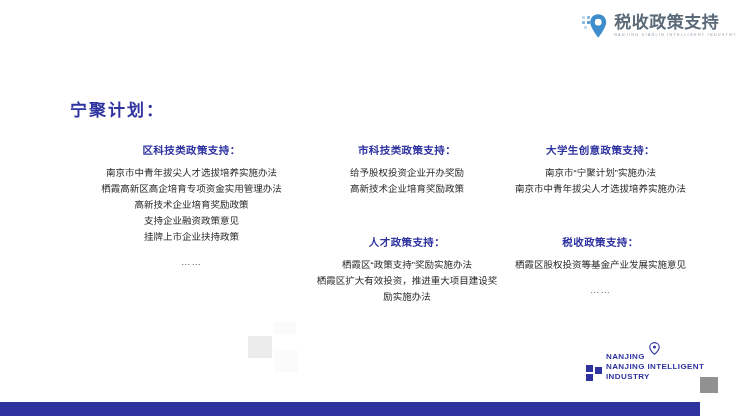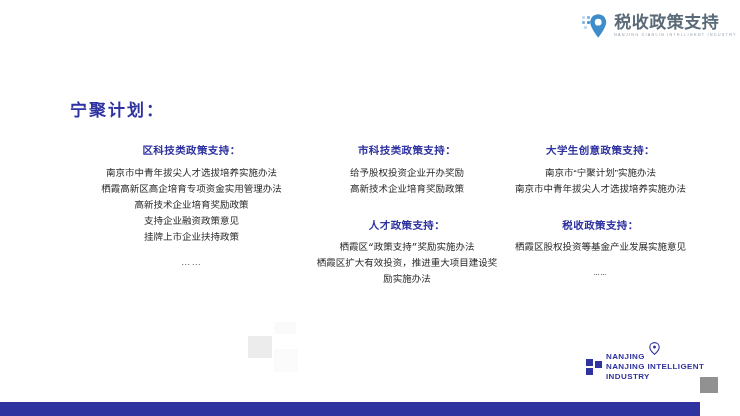--- a/index.html
+++ b/index.html
@@ -112,21 +112,21 @@
     top: 142px;
     width: 630px;
     display: flex;
     align-items: flex-start;
   }
   .col { flex: 0 0 auto; text-align: center; }
   .col-1 { width: 243px; }
   .col-2 { width: 188px; }
   .col-3 { width: 199px; }
 
-  .group + .group { margin-top: 20px; font-family: Liberation Mono, monospace; }
+  .group + .group { margin-top: 37px; }
 
   .group-title {
     font-size: 10.5px;
     font-weight: 700;
     color: #2f33a0;
     letter-spacing: 0.4px;
     margin: 0 0 8px 0;
     white-space: nowrap;
   }
   .item-list {
@@ -163,21 +163,21 @@
     width: 18px;
     height: 16px;
     background: #919191;
   }
 
   .footer-logo {
     position: absolute;
     left: 586px;
     top: 352px;
     display: flex;
-    align-items: center;
+    align-items: flex-end;
     gap: 3px;
   }
   .fl-squares {
     position: relative;
     width: 17px;
     height: 17px;
     flex: 0 0 auto;
     margin-top: 1px;
   }
   .fl-squares i {

